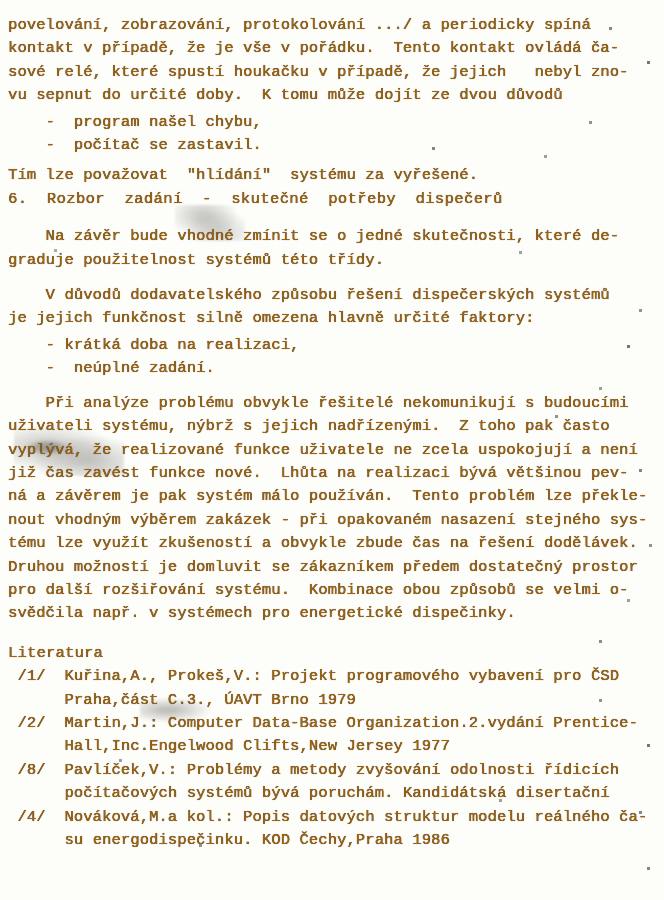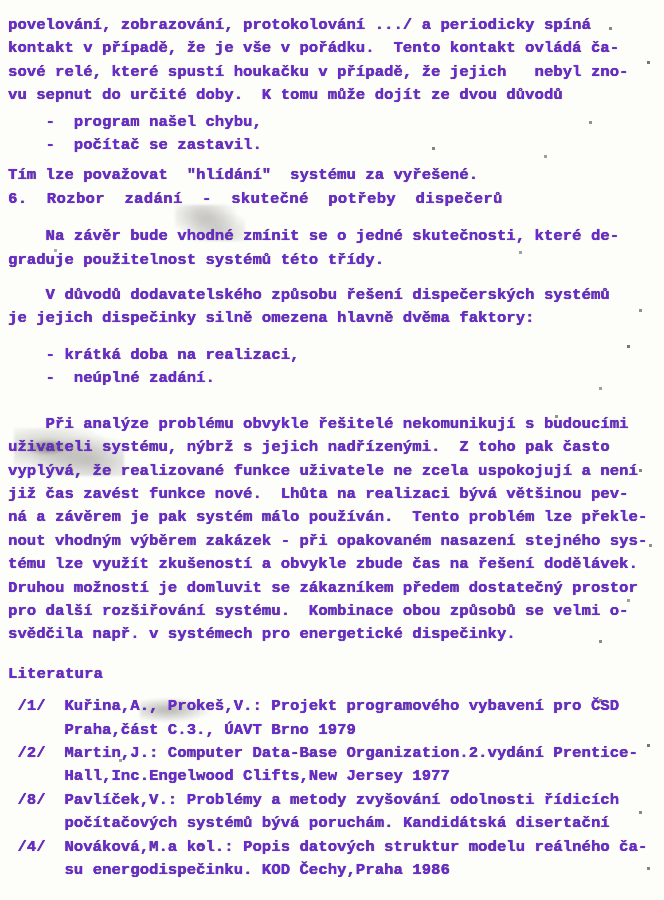--- a/index.html
+++ b/index.html
@@ -9,23 +9,23 @@
     background: #ffffff;
     font-family: "Liberation Mono", monospace;
   }
   .page {
     position: relative;
     width: 664px; height: 900px;
     box-sizing: border-box;
     padding: 14px 6px 0 8px;
     background: #fdfdfa;
     overflow: hidden;
-    color: #6d28d9;
+    color: #a16207;
     font-family: "Liberation Mono", monospace;
-    font-weight: 700;
+    font-weight: 400;
     font-size: 15.5px;
     line-height: 23.4px;
   }
   .lines { position: relative; z-index: 2; }
   .ln {
     white-space: pre-wrap;
     text-shadow: 0 0 0.7px rgba(25,24,22,0.9), 0.4px 0.4px 0 rgba(25,24,22,0.35);
     letter-spacing: 0.1px;
   }
   .section-heading { letter-spacing: 0.4px; }
@@ -97,35 +97,35 @@
       <div class="ln">kontakt v případě, že je vše v pořádku.  Tento kontakt ovládá ča-</div>
       <div class="ln">sové relé, které spustí houkačku v případě, že jejich   nebyl zno-</div>
       <div class="ln">vu sepnut do určité doby.  K tomu může dojít ze dvou důvodů</div>
       <div class="ln" style="margin-top: 3px;">    -  program našel chybu,</div>
       <div class="ln">    -  počítač se zastavil.</div>
       <div class="ln" style="margin-top: 7px;">Tím lze považovat  "hlídání"  systému za vyřešené.</div>
       <div class="ln section-heading" style="">6.  Rozbor  zadání  -  skutečné  potřeby  dispečerů</div>
       <div class="ln" style="margin-top: 14px;">    Na závěr bude vhodné zmínit se o jedné skutečnosti, které de-</div>
       <div class="ln">graduje použitelnost systémů této třídy.</div>
       <div class="ln" style="margin-top: 12px;">    V důvodů dodavatelského způsobu řešení dispečerských systémů</div>
-      <div class="ln">je jejich dispečinky silně omezena hlavně dvěma faktory:</div>
-      <div class="ln" style="margin-top: 13px;">    - krátká doba na realizaci,</div>
+      <div class="ln">je jejich funkčnost silně omezena hlavně určité faktory:</div>
+      <div class="ln" style="margin-top: 3px;">    - krátká doba na realizaci,</div>
       <div class="ln">    -  neúplné zadání.</div>
-      <div class="ln" style="margin-top: 22px;">    Při analýze problému obvykle řešitelé nekomunikují s budoucími</div>
+      <div class="ln" style="margin-top: 11px;">    Při analýze problému obvykle řešitelé nekomunikují s budoucími</div>
       <div class="ln">uživateli systému, nýbrž s jejich nadřízenými.  Z toho pak často</div>
       <div class="ln">vyplývá, že realizované funkce uživatele ne zcela uspokojují a není</div>
       <div class="ln">již čas zavést funkce nové.  Lhůta na realizaci bývá většinou pev-</div>
       <div class="ln">ná a závěrem je pak systém málo používán.  Tento problém lze překle-</div>
       <div class="ln">nout vhodným výběrem zakázek - při opakovaném nasazení stejného sys-</div>
       <div class="ln">tému lze využít zkušeností a obvykle zbude čas na řešení dodělávek.</div>
       <div class="ln">Druhou možností je domluvit se zákazníkem předem dostatečný prostor</div>
       <div class="ln">pro další rozšiřování systému.  Kombinace obou způsobů se velmi o-</div>
       <div class="ln">svědčila např. v systémech pro energetické dispečinky.</div>
       <div class="ln literature-heading" style="margin-top: 16px;">Literatura</div>
-      <div class="ln" style="margin-top: 9px;"> /1/  Kuřina,A., Prokeš,V.: Projekt programového vybavení pro ČSD</div>
+      <div class="ln" style=""> /1/  Kuřina,A., Prokeš,V.: Projekt programového vybavení pro ČSD</div>
       <div class="ln">      Praha,část C.3., ÚAVT Brno 1979</div>
       <div class="ln"> /2/  Martin,J.: Computer Data-Base Organization.2.vydání Prentice-</div>
       <div class="ln">      Hall,Inc.Engelwood Clifts,New Jersey 1977</div>
       <div class="ln"> /8/  Pavlíček,V.: Problémy a metody zvyšování odolnosti řídicích</div>
       <div class="ln">      počítačových systémů bývá poruchám. Kandidátská disertační</div>
       <div class="ln"> /4/  Nováková,M.a kol.: Popis datových struktur modelu reálného ča-</div>
       <div class="ln">      su energodispečinku. KOD Čechy,Praha 1986</div>
     </div>
 </main>
 

